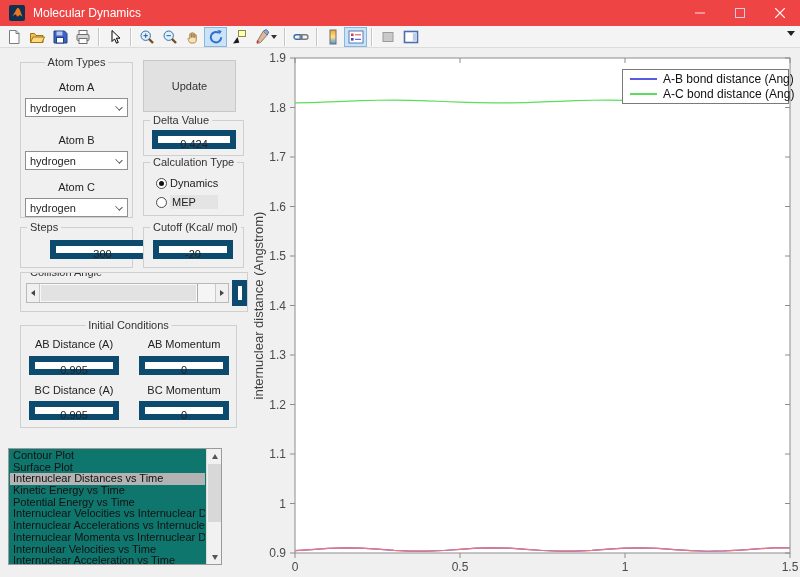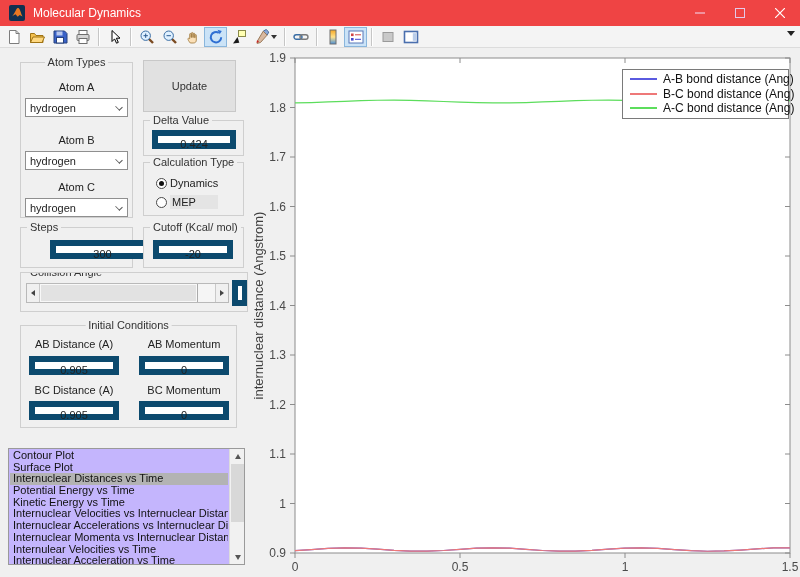--- a/index.html
+++ b/index.html
@@ -45,21 +45,21 @@
   
   .slider{position:absolute;height:20px;background:#f5f5f5;border:1px solid #b9b9b9;display:flex}
   .sl-btn{width:13px;height:100%;background:#f0f0f0;display:flex;align-items:center;justify-content:center;flex:0 0 auto}
   .sl-btn.left{border-right:1px solid #c9c9c9}
   .sl-btn.right{border-left:1px solid #c9c9c9;margin-left:auto}
   .tri-l{width:0;height:0;border-top:3px solid transparent;border-bottom:3px solid transparent;border-right:4px solid #444}
   .tri-r{width:0;height:0;border-top:3px solid transparent;border-bottom:3px solid transparent;border-left:4px solid #444}
   .sl-thumb{width:158px;height:100%;background:#e2e2e2;border-right:1px solid #aaa;box-shadow:inset 0 0 0 1px #f8f8f8}
 
   
-  .listbox{position:absolute;left:8px;top:448px;width:237px;height:117px;background:#c4b5fd;border:1px solid #9a9a9a;overflow:hidden}
+  .listbox{position:absolute;left:8px;top:448px;width:214px;height:117px;background:#0f766e;border:1px solid #9a9a9a;overflow:hidden}
   .lb-items{position:absolute;left:1px;top:1px;right:16px;bottom:0;overflow:hidden}
   .lb-item{height:11.7px;line-height:11.7px;padding-left:3px;white-space:nowrap;color:#111}
   .lb-item.sel{background:#b3b3b3}
   .lb-scroll{position:absolute;right:0;top:0;bottom:0;width:15px;background:#f1f1f1;border-left:1px solid #dcdcdc}
   .lb-up,.lb-dn{position:absolute;left:0;width:15px;height:14px;display:flex;align-items:center;justify-content:center}
   .lb-up{top:0}.lb-dn{bottom:0}
   .tri-u{width:0;height:0;border-left:3.5px solid transparent;border-right:3.5px solid transparent;border-bottom:5px solid #555}
   .tri-d{width:0;height:0;border-left:3.5px solid transparent;border-right:3.5px solid transparent;border-top:5px solid #555}
   .lb-thumb{position:absolute;left:1px;top:15px;width:13px;height:58px;background:#d8d8d8}
 
@@ -323,22 +323,22 @@
   <div class="edit" style="left:8px;top:75px;width:90px;height:19px">0.905</div>
   <span class="label" style="left:118px;top:58px;width:90px">BC Momentum</span>
   <div class="edit" style="left:118px;top:75px;width:90px;height:19px">0</div>
 </div>
 
 <div class="listbox">
   <div class="lb-items" id="lb-items">
       <div class="lb-item">Contour Plot</div>
       <div class="lb-item">Surface Plot</div>
       <div class="lb-item sel">Internuclear Distances vs Time</div>
+      <div class="lb-item">Kinetic Energy vs Time</div>
       <div class="lb-item">Potential Energy vs Time</div>
-      <div class="lb-item">Kinetic Energy vs Time</div>
       <div class="lb-item">Internuclear Velocities vs Internuclear Distance</div>
       <div class="lb-item">Internuclear Accelerations vs Internuclear Distance</div>
       <div class="lb-item">Internuclear Momenta vs Internuclear Distance</div>
       <div class="lb-item">Internulear Velocities vs Time</div>
       <div class="lb-item">Internuclear Acceleration vs Time</div>
     </div>
   <div class="lb-scroll">
     <div class="lb-up">
         <span class="tri-u"></span>
       </div>
@@ -402,21 +402,17 @@
       <polyline points="45.0,500.67 61.5,499.53 78.0,498.40 94.5,497.80 111.0,498.10 127.5,499.04 144.0,500.28 160.5,501.12 177.0,501.22 193.5,500.48 210.0,499.29 226.5,498.20 243.0,497.80 259.5,498.20 276.0,499.29 292.5,500.48 309.0,501.22 325.5,501.12 342.0,500.28 358.5,499.04 375.0,498.10 391.5,497.80 408.0,498.40 424.5,499.53 441.0,500.67 457.5,501.27 474.0,500.97 490.5,500.03 507.0,498.79 523.5,497.95 540.0,497.85" fill="none" stroke="#ee7878" stroke-width="1.2"></polyline>
       <polyline points="45.0,52.90 61.5,52.55 78.0,51.96 94.5,51.31 111.0,50.67 127.5,50.27 144.0,50.17 160.5,50.37 177.0,50.87 193.5,51.51 210.0,52.15 226.5,52.65 243.0,52.95 259.5,52.90 276.0,52.55 292.5,51.96 309.0,51.31 325.5,50.67 342.0,50.27 358.5,50.17 375.0,50.37 391.5,50.87 408.0,51.51 424.5,52.15 441.0,52.65 457.5,52.95 474.0,52.90 490.5,52.55 507.0,51.96 523.5,51.31 540.0,50.67" fill="none" stroke="#5cdd5c" stroke-width="1.2"></polyline>
       <text transform="translate(13,255.5) rotate(-90)" text-anchor="middle" font-size="13" fill="#3f3f3f">internuclear distance (Angstrom)</text>
     </svg>
   <div class="legend" id="legend">
       <div class="legend-row">
         <span class="legend-line" style="background: rgb(90, 90, 224);"></span>
         <span class="legend-text">A-B bond distance (Ang)</span>
       </div>
       <div class="legend-row">
-        <span class="legend-line" style="background: rgb(238, 120, 120);"></span>
-        <span class="legend-text">B-C bond distance (Ang)</span>
-      </div>
-      <div class="legend-row">
         <span class="legend-line" style="background: rgb(92, 221, 92);"></span>
         <span class="legend-text">A-C bond distance (Ang)</span>
       </div>
     </div>
 </div>
 
 </body></html>

